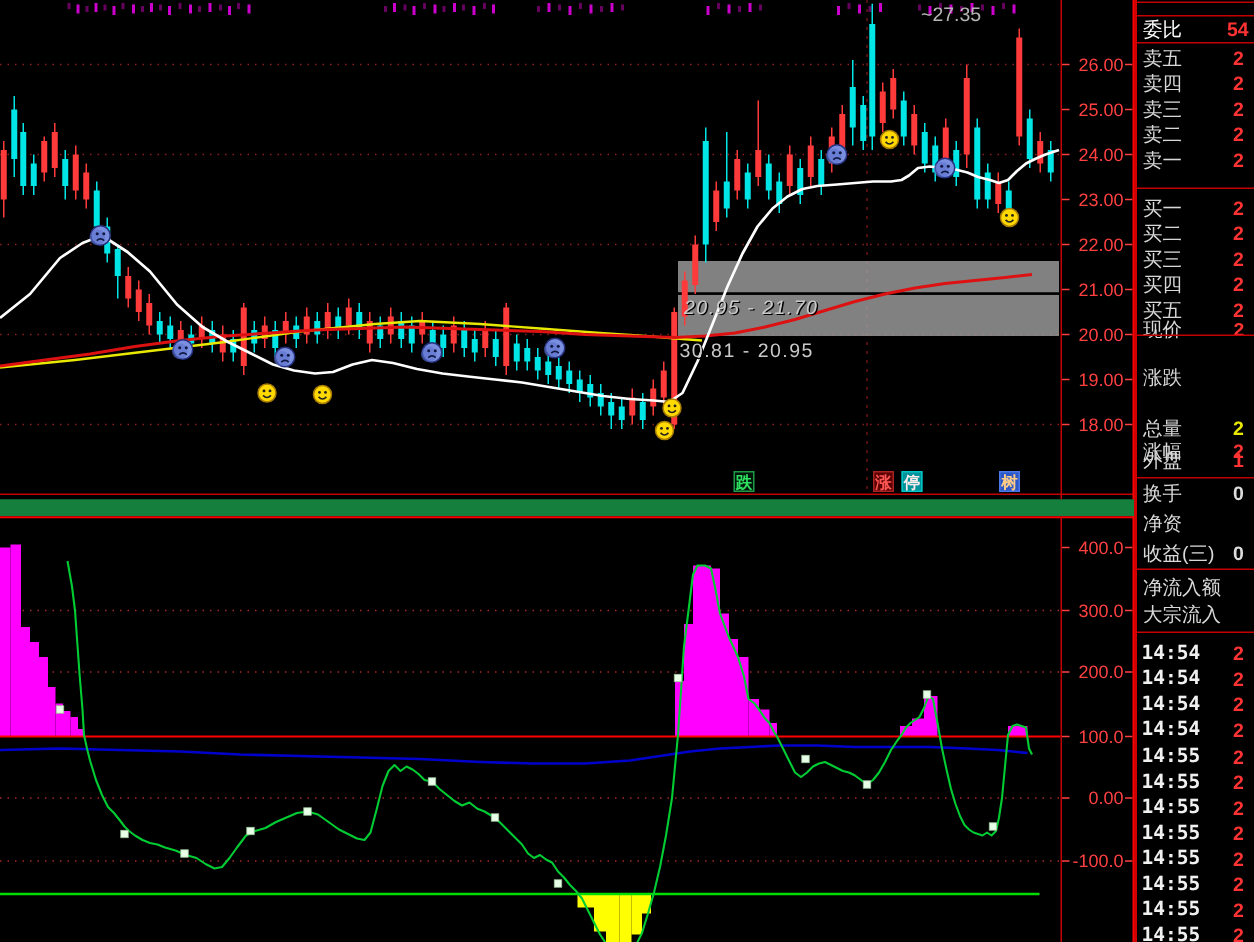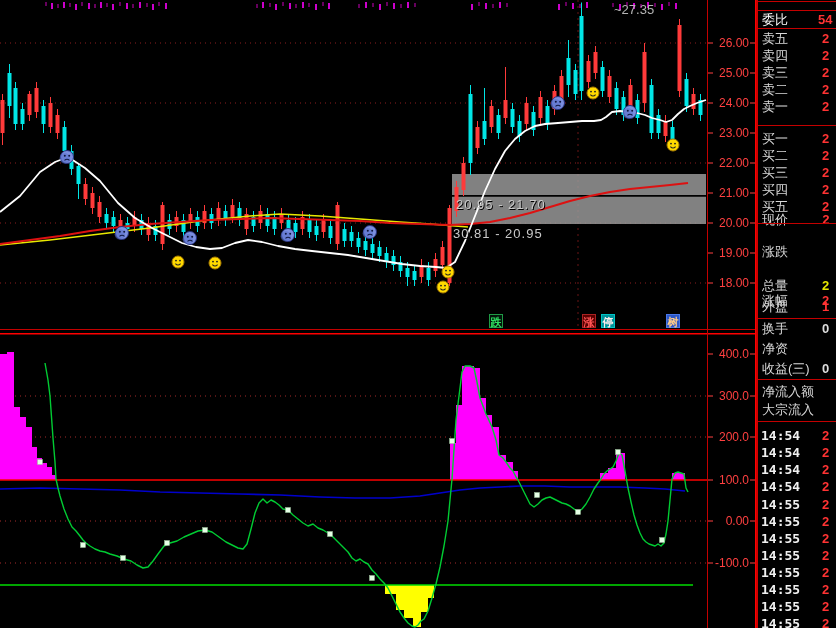--- a/index.html
+++ b/index.html
@@ -1,19 +1,19 @@
 <!DOCTYPE html>
 <html><head>
 <meta charset="utf-8">
 <style>
   html,body{margin:0;padding:0;background:#000;}
   #app{position:relative;width:836px;height:628px;background:#15803d;overflow:hidden;
        font-family:"Liberation Sans","DejaVu Sans",sans-serif;}
   #price-wrap{position:absolute;left:0;top:0;width:756px;height:333px;}
-  #ind-wrap{position:absolute;left:0;top:333px;width:756px;height:212px;}
+  #ind-wrap{position:absolute;left:0;top:344px;width:756px;height:212px;}
   svg{display:block}
   .zone-label{position:absolute;color:#c9c9c9;font-size:13px;letter-spacing:1px;
               text-shadow:1px 1px 0 #000;white-space:nowrap;}
   .badge{position:absolute;top:314px;width:14px;height:14px;font-size:11px;line-height:14px;
          text-align:center;font-weight:bold;box-sizing:border-box;}
   #quote-panel{position:absolute;left:756px;top:0;width:80px;height:628px;background:#000;
                border-left:2px solid #d00000;box-sizing:border-box;overflow:hidden;}
   .q-row{position:absolute;left:0;width:78px;height:17px;line-height:17px;font-size:13px;}
   .q-label{position:absolute;left:4px;color:#d8d8d8;white-space:nowrap;}
   .q-value{position:absolute;left:64px;font-weight:bold;white-space:nowrap;}
@@ -503,21 +503,21 @@
         <line x1="750" y1="521" x2="755" y2="521" stroke="#ff4040"></line>
         <text x="749" y="567" fill="#ff4040" font-size="12" text-anchor="end">-100.0</text>
         <line x1="708" y1="563" x2="713" y2="563" stroke="#ff4040"></line>
         <line x1="750" y1="563" x2="755" y2="563" stroke="#ff4040"></line>
         <line x1="0" y1="333.8" x2="756" y2="333.8" stroke="#ff0000" stroke-width="1.4"></line>
         <line x1="707.5" y1="333" x2="707.5" y2="628" stroke="#c40000"></line>
         <line x1="755.5" y1="333" x2="755.5" y2="628" stroke="#ff0000"></line>
       </svg>
   </div>
   <div id="overlay">
-      <div class="zone-label" style="left: 456px; top: 197px;">20.95 - 21.70</div>
+      <div class="zone-label" style="left: 456px; top: 197px; font-style: italic;">20.95 - 21.70</div>
       <div class="zone-label" style="left: 453px; top: 226px;">30.81 - 20.95</div>
       <div class="badge" style="left: 489px; background: rgb(3, 20, 10); color: rgb(46, 224, 96); border: 1px solid rgb(31, 154, 69);">跌</div>
       <div class="badge" style="left: 582px; background: rgb(90, 0, 0); color: rgb(255, 85, 85); border: 1px solid rgb(170, 34, 34);">涨</div>
       <div class="badge" style="left: 601px; background: rgb(0, 146, 154); color: rgb(255, 236, 236); border: 1px solid rgb(0, 196, 196);">停</div>
       <div class="badge" style="left: 666px; background: rgb(43, 87, 200); color: rgb(255, 204, 136); border: 1px solid rgb(74, 120, 232);">树</div>
     </div>
   <div id="quote-panel">
       <div class="q-row" style="top: 11px; left: 0px;">
         <span class="q-label weibi-label">委比</span>
         <span class="q-value" style="color: rgb(255, 51, 51); left: 60px;">54</span>

